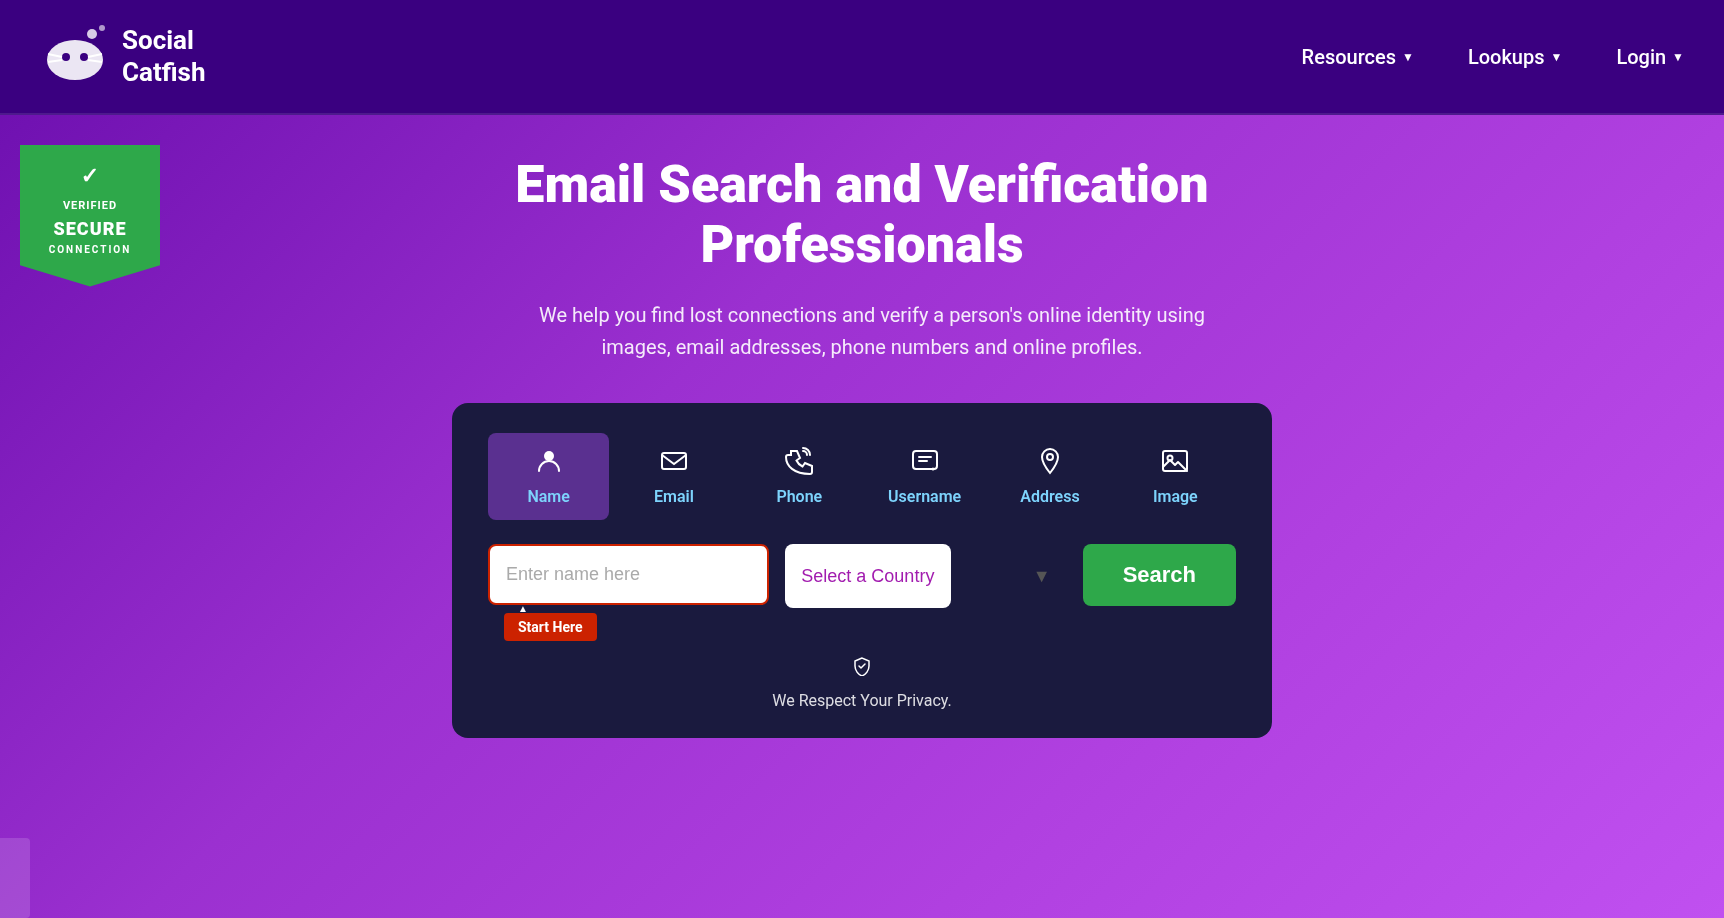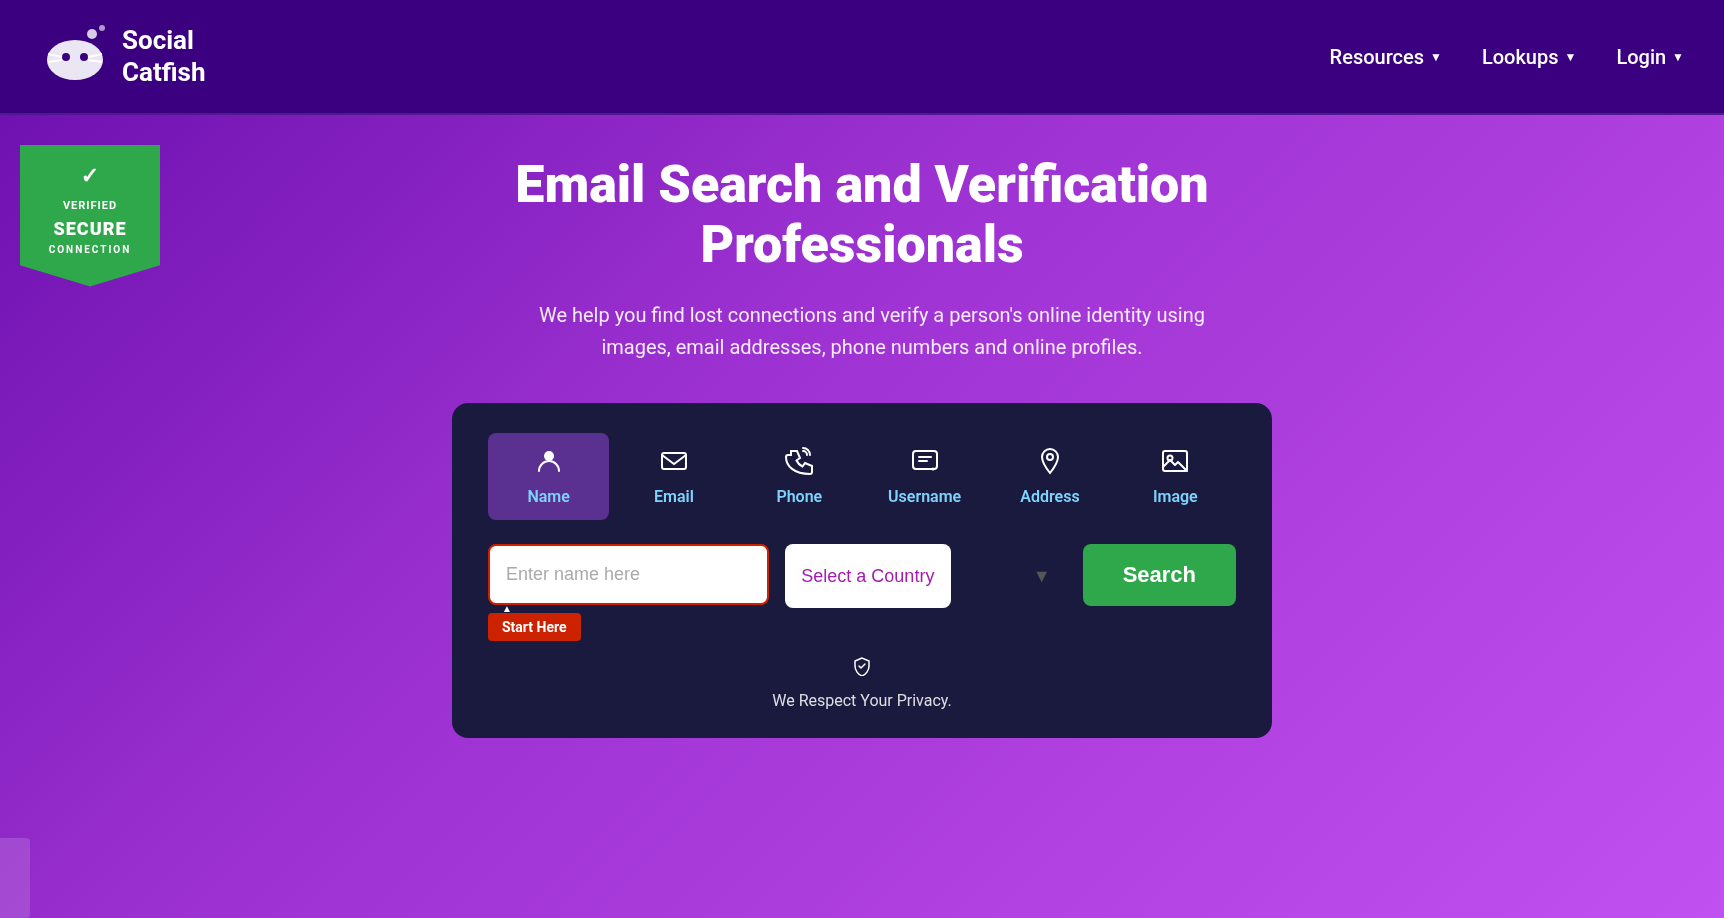--- a/index.html
+++ b/index.html
@@ -31,21 +31,21 @@
     }
     .logo-text {
       color: white;
       font-size: 26px;
       font-weight: 700;
       line-height: 1.2;
     }
     .nav-links {
       display: flex;
       align-items: center;
-      gap: 40px;
+      gap: 54px;
     }
     .nav-link {
       color: white;
       font-size: 20px;
       font-weight: 500;
       cursor: pointer;
       display: flex;
       align-items: center;
       gap: 6px;
       text-decoration: none;
@@ -175,21 +175,21 @@
       outline: none;
       background: white;
       color: #333;
     }
     .name-input::placeholder {
       color: #aaa;
     }
     .start-here-badge {
       position: absolute;
       bottom: -36px;
-      left: 0;
+      left: 16px;
       background: #cc2200;
       color: white;
       font-size: 14px;
       font-weight: 700;
       padding: 6px 14px;
       border-radius: 4px;
       display: flex;
       align-items: center;
       gap: 6px;
     }

